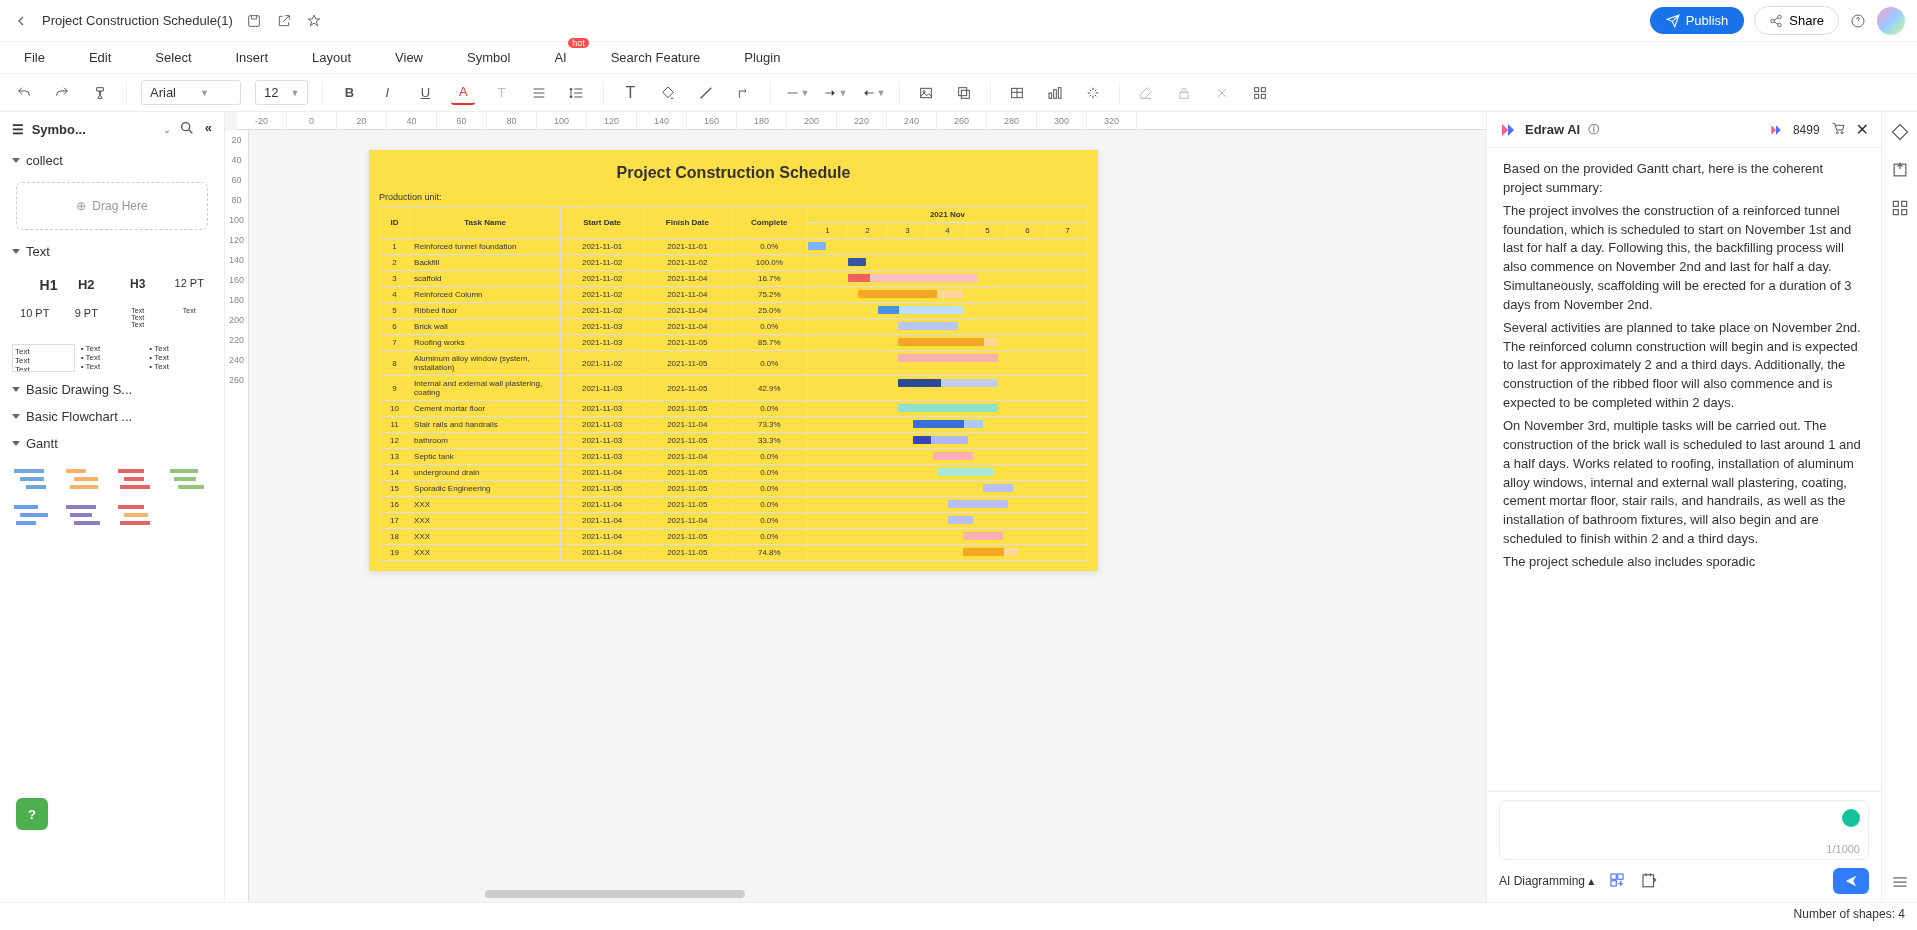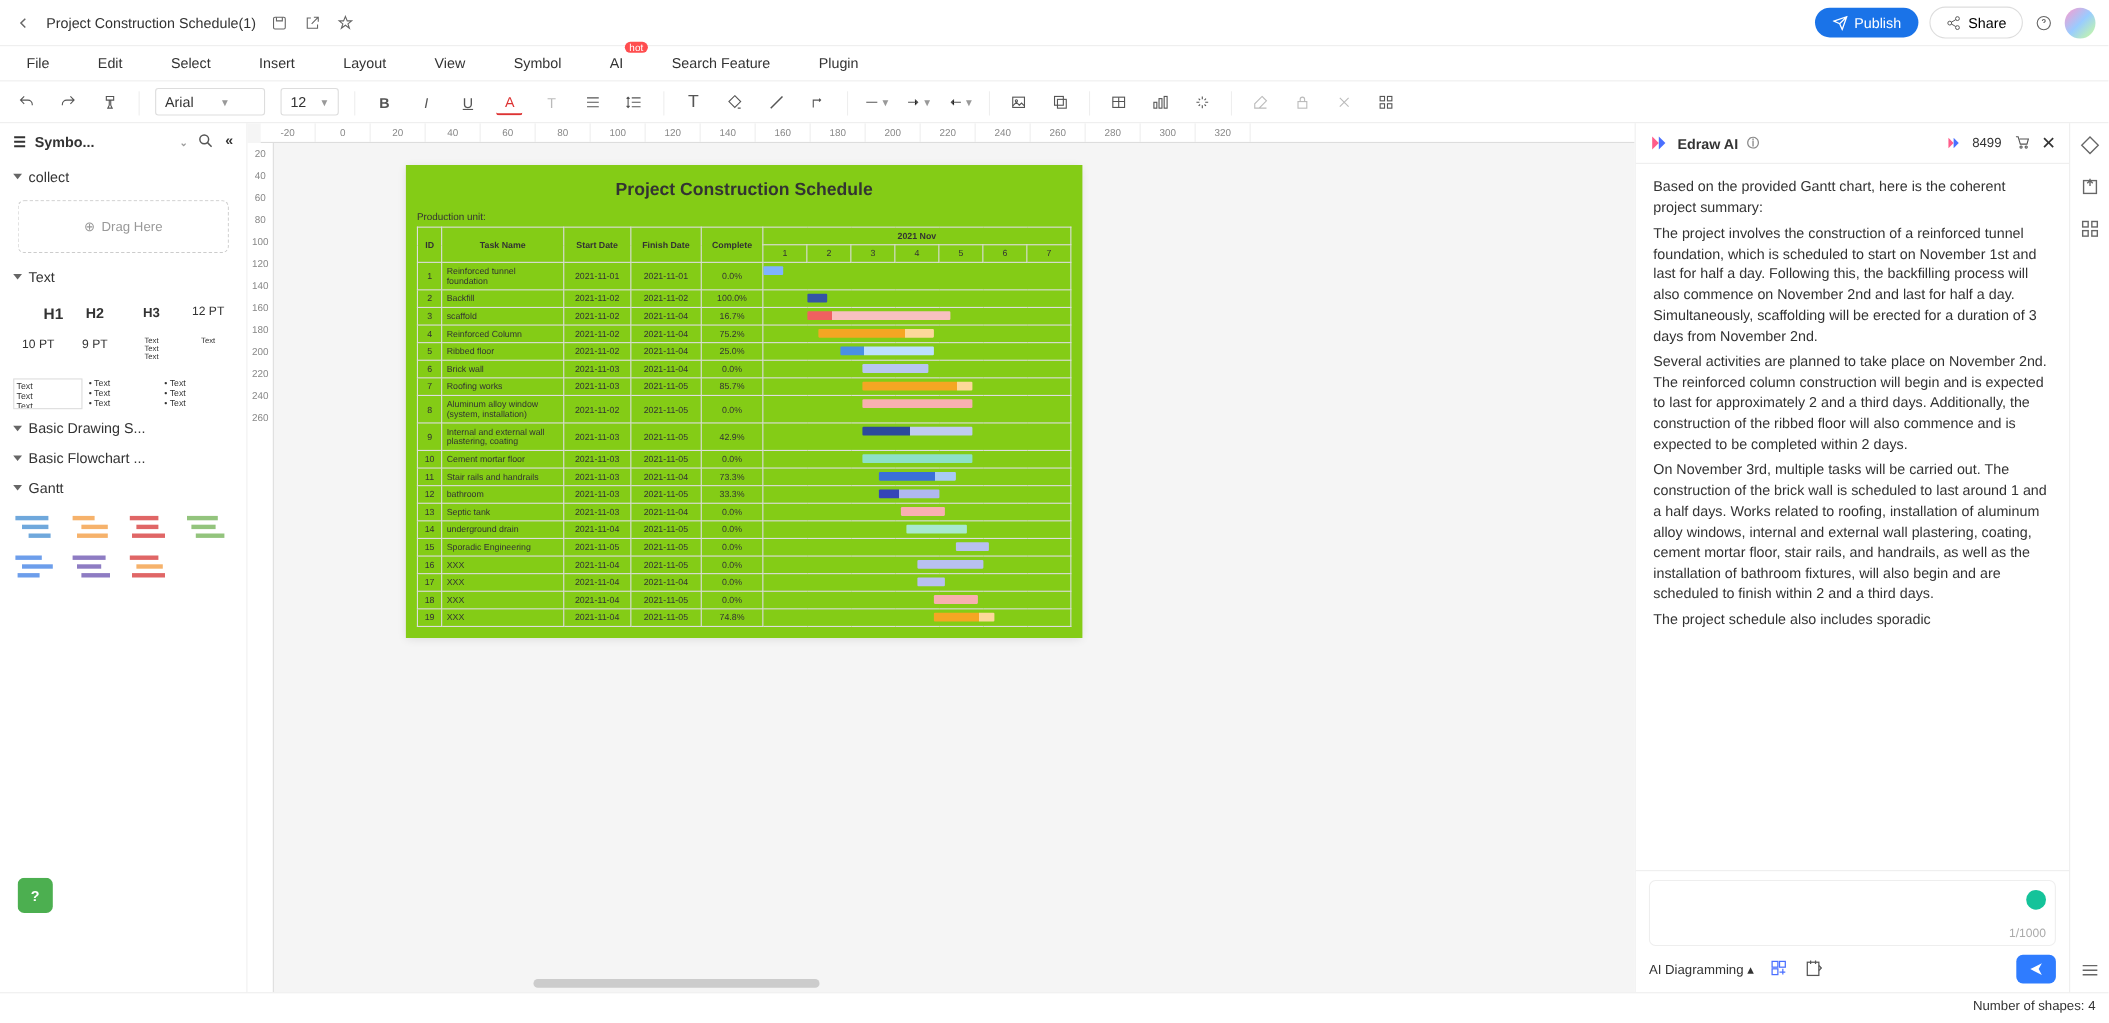--- a/index.html
+++ b/index.html
@@ -14,21 +14,21 @@
 .publish-btn { background: #1a73e8; color: #fff; border: none; padding: 6px 16px; border-radius: 16px; display: flex; align-items: center; gap: 6px; cursor: pointer; font-size: 13px; }
 .share-btn { background: #fff; border: 1px solid #ddd; padding: 6px 14px; border-radius: 16px; display: flex; align-items: center; gap: 6px; cursor: pointer; font-size: 13px; }
 .avatar { width: 28px; height: 28px; border-radius: 50%; background: linear-gradient(135deg,#f9c,#9cf,#cf9); }
 
 
 .menubar { display: flex; padding: 0 20px; gap: 36px; font-size: 13px; border-bottom: 1px solid #eee; position: relative; }
 .menubar .mitem { padding: 8px 4px; cursor: pointer; position: relative; }
 .hot-badge { position: absolute; top: -4px; right: -18px; background: #ff4d4f; color: #fff; font-size: 9px; padding: 0 4px; border-radius: 6px; }
 
 
-.toolbar { display: flex; align-items: flex-end; padding: 6px 12px; gap: 14px; border-bottom: 1px solid #eee; }
+.toolbar { display: flex; align-items: center; padding: 6px 12px; gap: 14px; border-bottom: 1px solid #eee; }
 .toolbar .sep { width: 1px; height: 22px; background: #eee; }
 .tool-btn { width: 24px; height: 24px; display: inline-flex; align-items: center; justify-content: center; cursor: pointer; color: #555; border-radius: 3px; }
 .tool-btn svg { width: 16px; height: 16px; }
 .font-select { border: 1px solid #ddd; padding: 4px 8px; border-radius: 3px; display: flex; align-items: center; gap: 24px; cursor: pointer; min-width: 100px; font-size: 13px; }
 .size-select { border: 1px solid #ddd; padding: 4px 8px; border-radius: 3px; display: flex; align-items: center; gap: 12px; cursor: pointer; font-size: 13px; }
 .caret { font-size: 9px; color: #999; }
 
 
 .main { display: flex; height: calc(100vh - 140px); }
 
@@ -51,21 +51,21 @@
 .gthumb { width: 42px; height: 28px; cursor: pointer; }
 .help-bubble { position: fixed; bottom: 100px; left: 16px; width: 32px; height: 32px; background: #4caf50; border-radius: 6px; display: flex; align-items: center; justify-content: center; color: #fff; font-weight: bold; cursor: pointer; }
 
 
 .canvas-wrap { flex: 1; position: relative; background: #f5f5f5; overflow: hidden; }
 .ruler-h { position: absolute; top: 0; left: 12px; right: 0; height: 18px; background: #fff; border-bottom: 1px solid #ddd; display: flex; font-size: 9px; color: #888; }
 .ruler-h span { width: 50px; text-align: center; border-right: 1px solid #eee; line-height: 18px; }
 .ruler-v { position: absolute; top: 18px; left: 0; width: 24px; bottom: 0; background: #fff; border-right: 1px solid #ddd; font-size: 9px; color: #888; }
 .ruler-v span { display: block; height: 20px; text-align: center; writing-mode: horizontal-tb; line-height: 20px; }
 .canvas { position: absolute; top: 18px; left: 24px; right: 0; bottom: 0; overflow: auto; padding: 20px 120px; }
-.page { width: 615px; background: #84cc16; box-shadow: 0 2px 8px rgba(0,0,0,0.1); padding: 10px; font-size: 10px; }
+.page { width: 729px; background: #fde047; box-shadow: 0 2px 8px rgba(0,0,0,0.1); padding: 10px; font-size: 10px; }
 .page-title { text-align: center; font-weight: bold; font-size: 16px; padding: 4px 0 8px; }
 .prod-unit { font-size: 9px; padding: 2px 0 4px; }
 .gantt-table { width: 100%; border-collapse: collapse; font-size: 8px; }
 .gantt-table th, .gantt-table td { border: 1px solid #ddd; padding: 3px 4px; text-align: center; }
 .gantt-table .tname { text-align: left; max-width: 90px; }
 .gantt-bar-cell { position: relative; width: 280px; padding: 0 !important; }
 .day-row td { font-size: 8px; width: 40px; }
 .bar { position: absolute; height: 8px; top: 3px; border-radius: 1px; }
 .footer-note { font-size: 8px; padding: 4px 2px; }
 .hscroll { position: absolute; bottom: 4px; left: 260px; width: 260px; height: 8px; background: #ccc; border-radius: 4px; }

